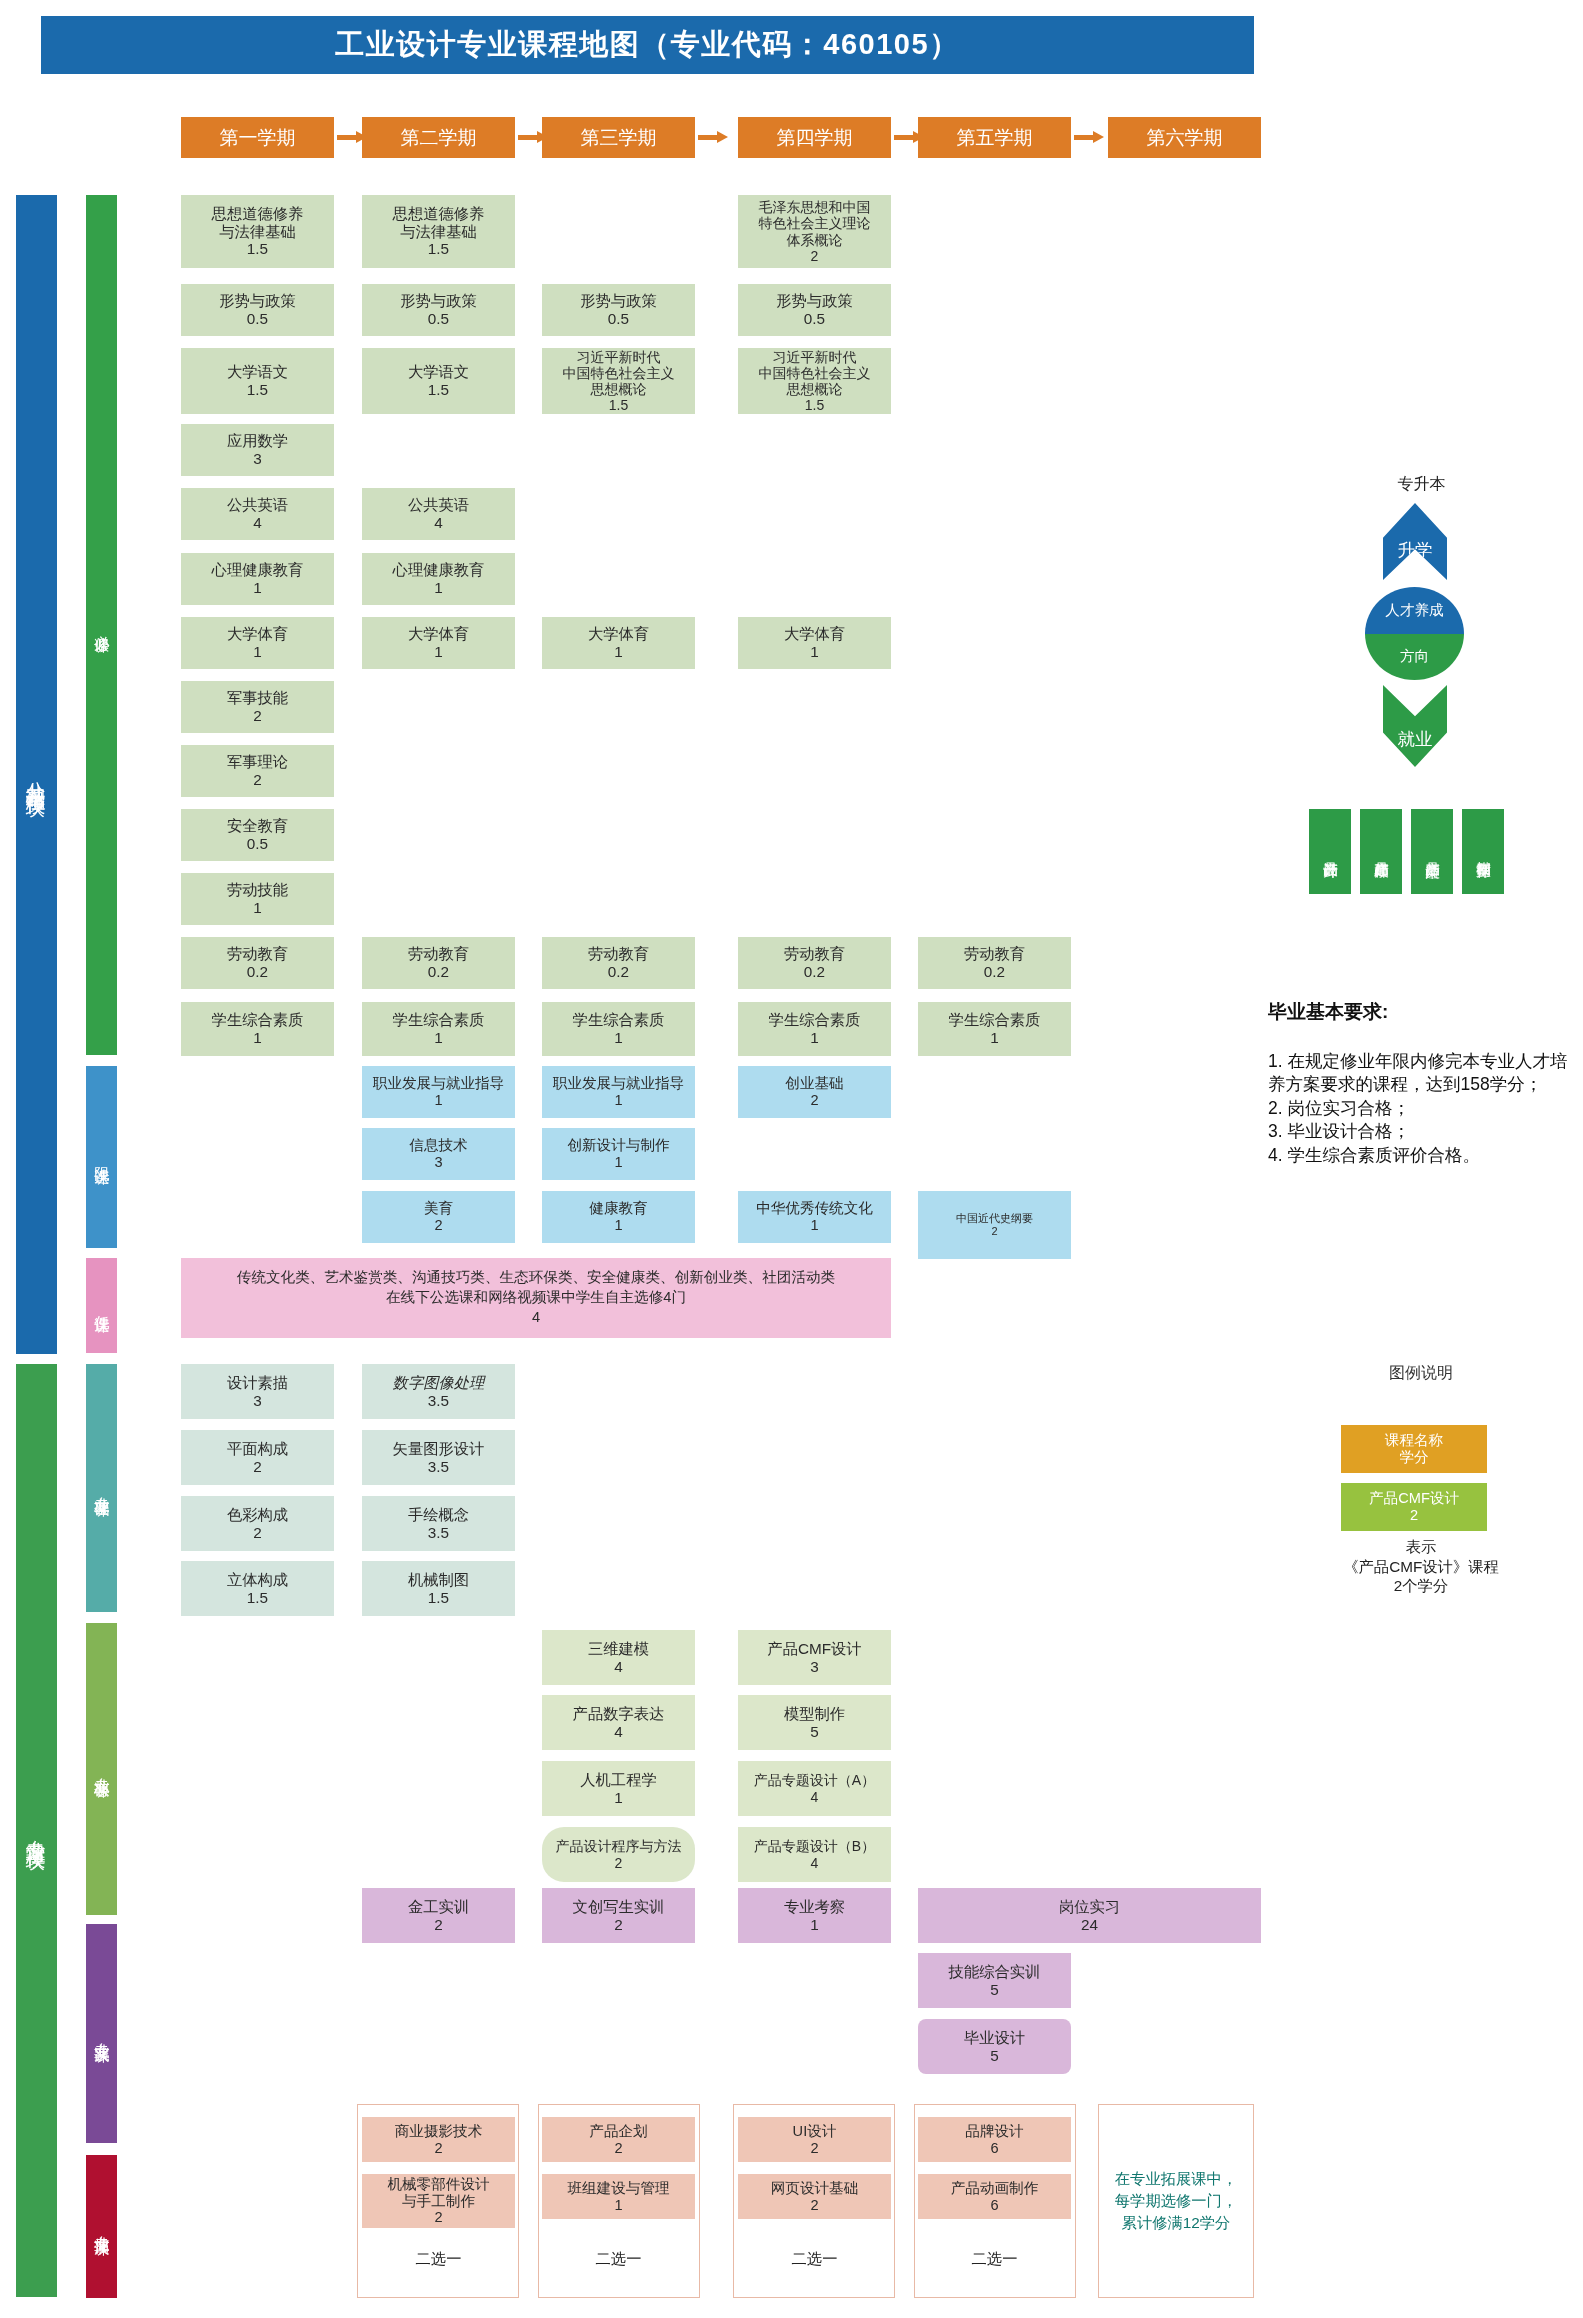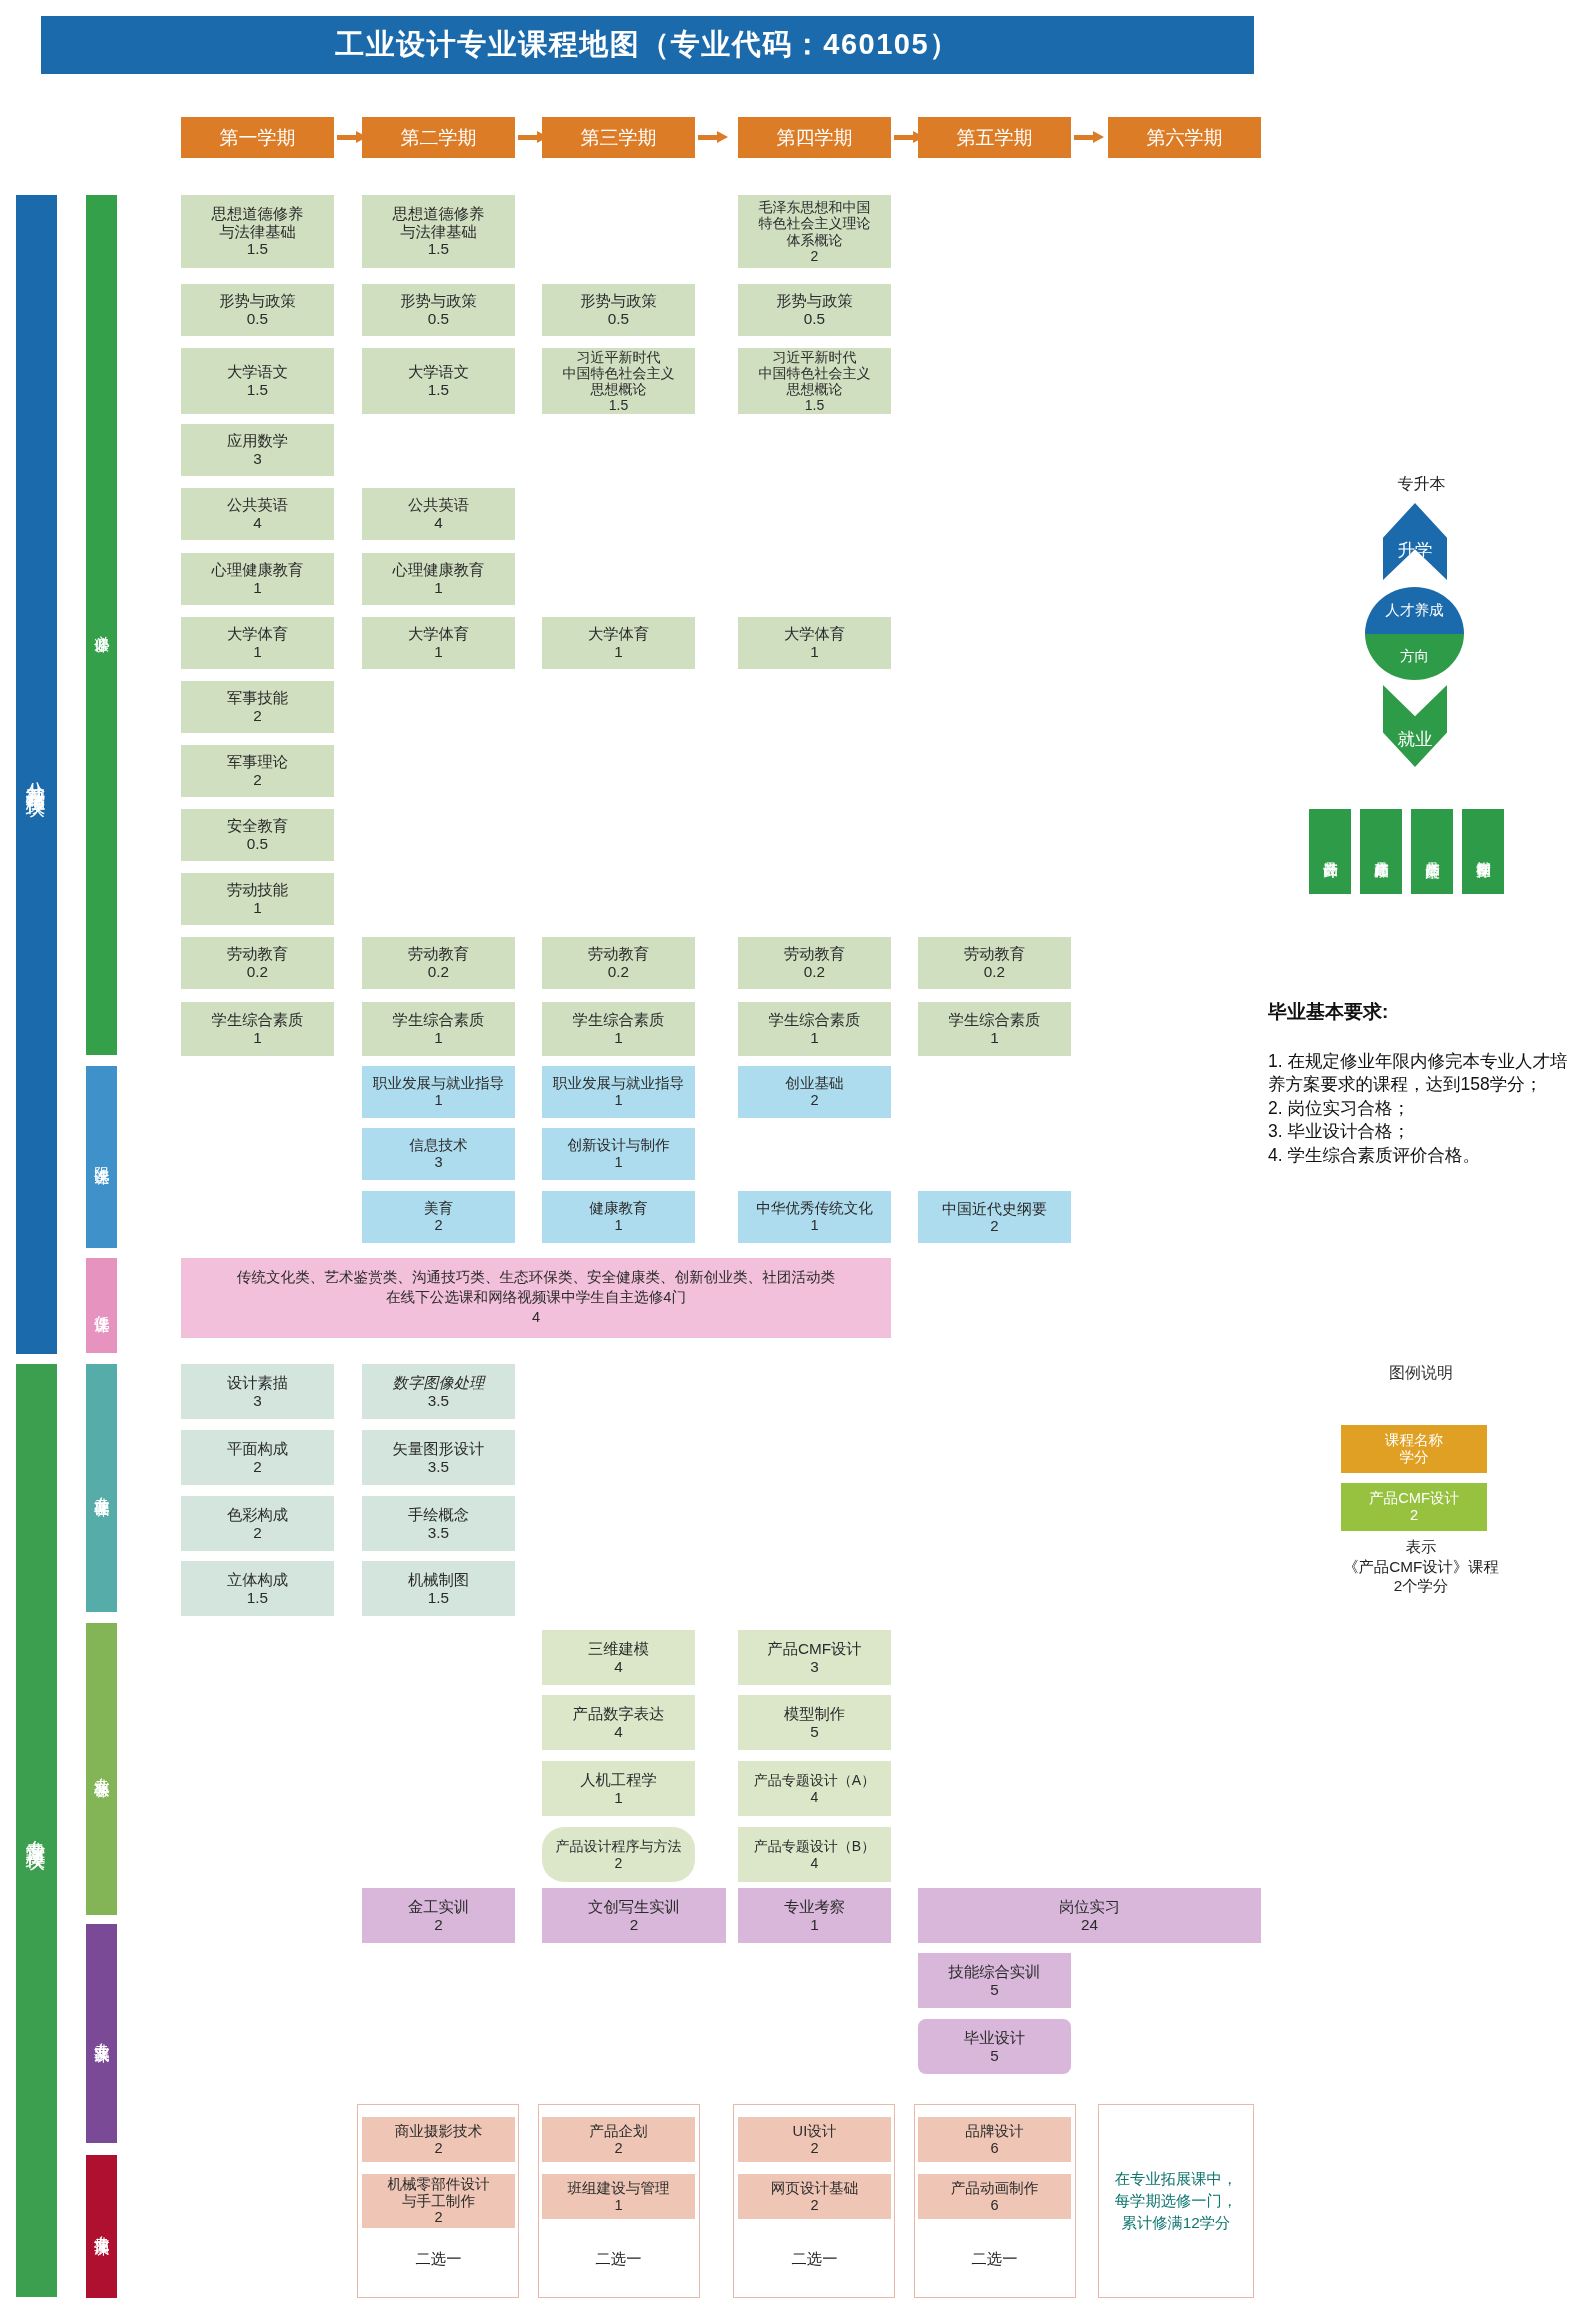--- a/index.html
+++ b/index.html
@@ -354,21 +354,21 @@
     <span class="cr">2</span>
   </div>
 <div class="course" style="background: rgb(174, 220, 239); font-size: 14.6px; left: 542px; top: 1191px; width: 153px; height: 52px;">
     <span class="cn" style="white-space: pre-line;">健康教育</span>
     <span class="cr">1</span>
   </div>
 <div class="course" style="background: rgb(174, 220, 239); font-size: 14.6px; left: 738px; top: 1191px; width: 153px; height: 52px;">
     <span class="cn" style="white-space: pre-line;">中华优秀传统文化</span>
     <span class="cr">1</span>
   </div>
-<div class="course" style="background: rgb(174, 220, 239); font-size: 15px; left: 918px; top: 1191px; width: 153px; height: 52px;">
+<div class="course" style="background: rgb(174, 220, 239); font-size: 11px; left: 918px; top: 1191px; width: 153px; height: 68px;">
     <span class="cn" style="white-space: pre-line;">中国近代史纲要</span>
     <span class="cr">2</span>
   </div>
 <div class="course" style="background: rgb(242, 192, 218); font-size: 14.6px; white-space: pre-line; line-height: 1.35; left: 181px; top: 1258px; width: 710px; height: 80px;"><span class="cn" style="white-space: pre-line;">传统文化类、艺术鉴赏类、沟通技巧类、生态环保类、安全健康类、创新创业类、社团活动类
 在线下公选课和网络视频课中学生自主选修4门
 4</span></div>
 <div class="course" style="background: rgb(212, 229, 222); font-size: 15.3px; left: 181px; top: 1364px; width: 153px; height: 55px;">
     <span class="cn" style="white-space: pre-line;">设计素描</span>
     <span class="cr">3</span>
   </div>
@@ -429,21 +429,21 @@
     <span class="cr">2</span>
   </div>
 <div class="course" style="background: rgb(220, 231, 202); font-size: 14px; left: 738px; top: 1827px; width: 153px; height: 55px;">
     <span class="cn" style="white-space: pre-line;">产品专题设计（B）</span>
     <span class="cr">4</span>
   </div>
 <div class="course" style="background: rgb(217, 183, 218); font-size: 15.3px; left: 362px; top: 1888px; width: 153px; height: 55px;">
     <span class="cn" style="white-space: pre-line;">金工实训</span>
     <span class="cr">2</span>
   </div>
-<div class="course" style="background: rgb(217, 183, 218); font-size: 15.3px; left: 542px; top: 1888px; width: 184px; height: 55px;">
+<div class="course" style="background: rgb(217, 183, 218); font-size: 15.3px; left: 542px; top: 1888px; width: 153px; height: 55px;">
     <span class="cn" style="white-space: pre-line;">文创写生实训</span>
     <span class="cr">2</span>
   </div>
 <div class="course" style="background: rgb(217, 183, 218); font-size: 15.3px; left: 738px; top: 1888px; width: 153px; height: 55px;">
     <span class="cn" style="white-space: pre-line;">专业考察</span>
     <span class="cr">1</span>
   </div>
 <div class="course" style="background: rgb(217, 183, 218); font-size: 15.3px; left: 918px; top: 1888px; width: 343px; height: 55px;">
     <span class="cn" style="white-space: pre-line;">岗位实习</span>
     <span class="cr">24</span>

